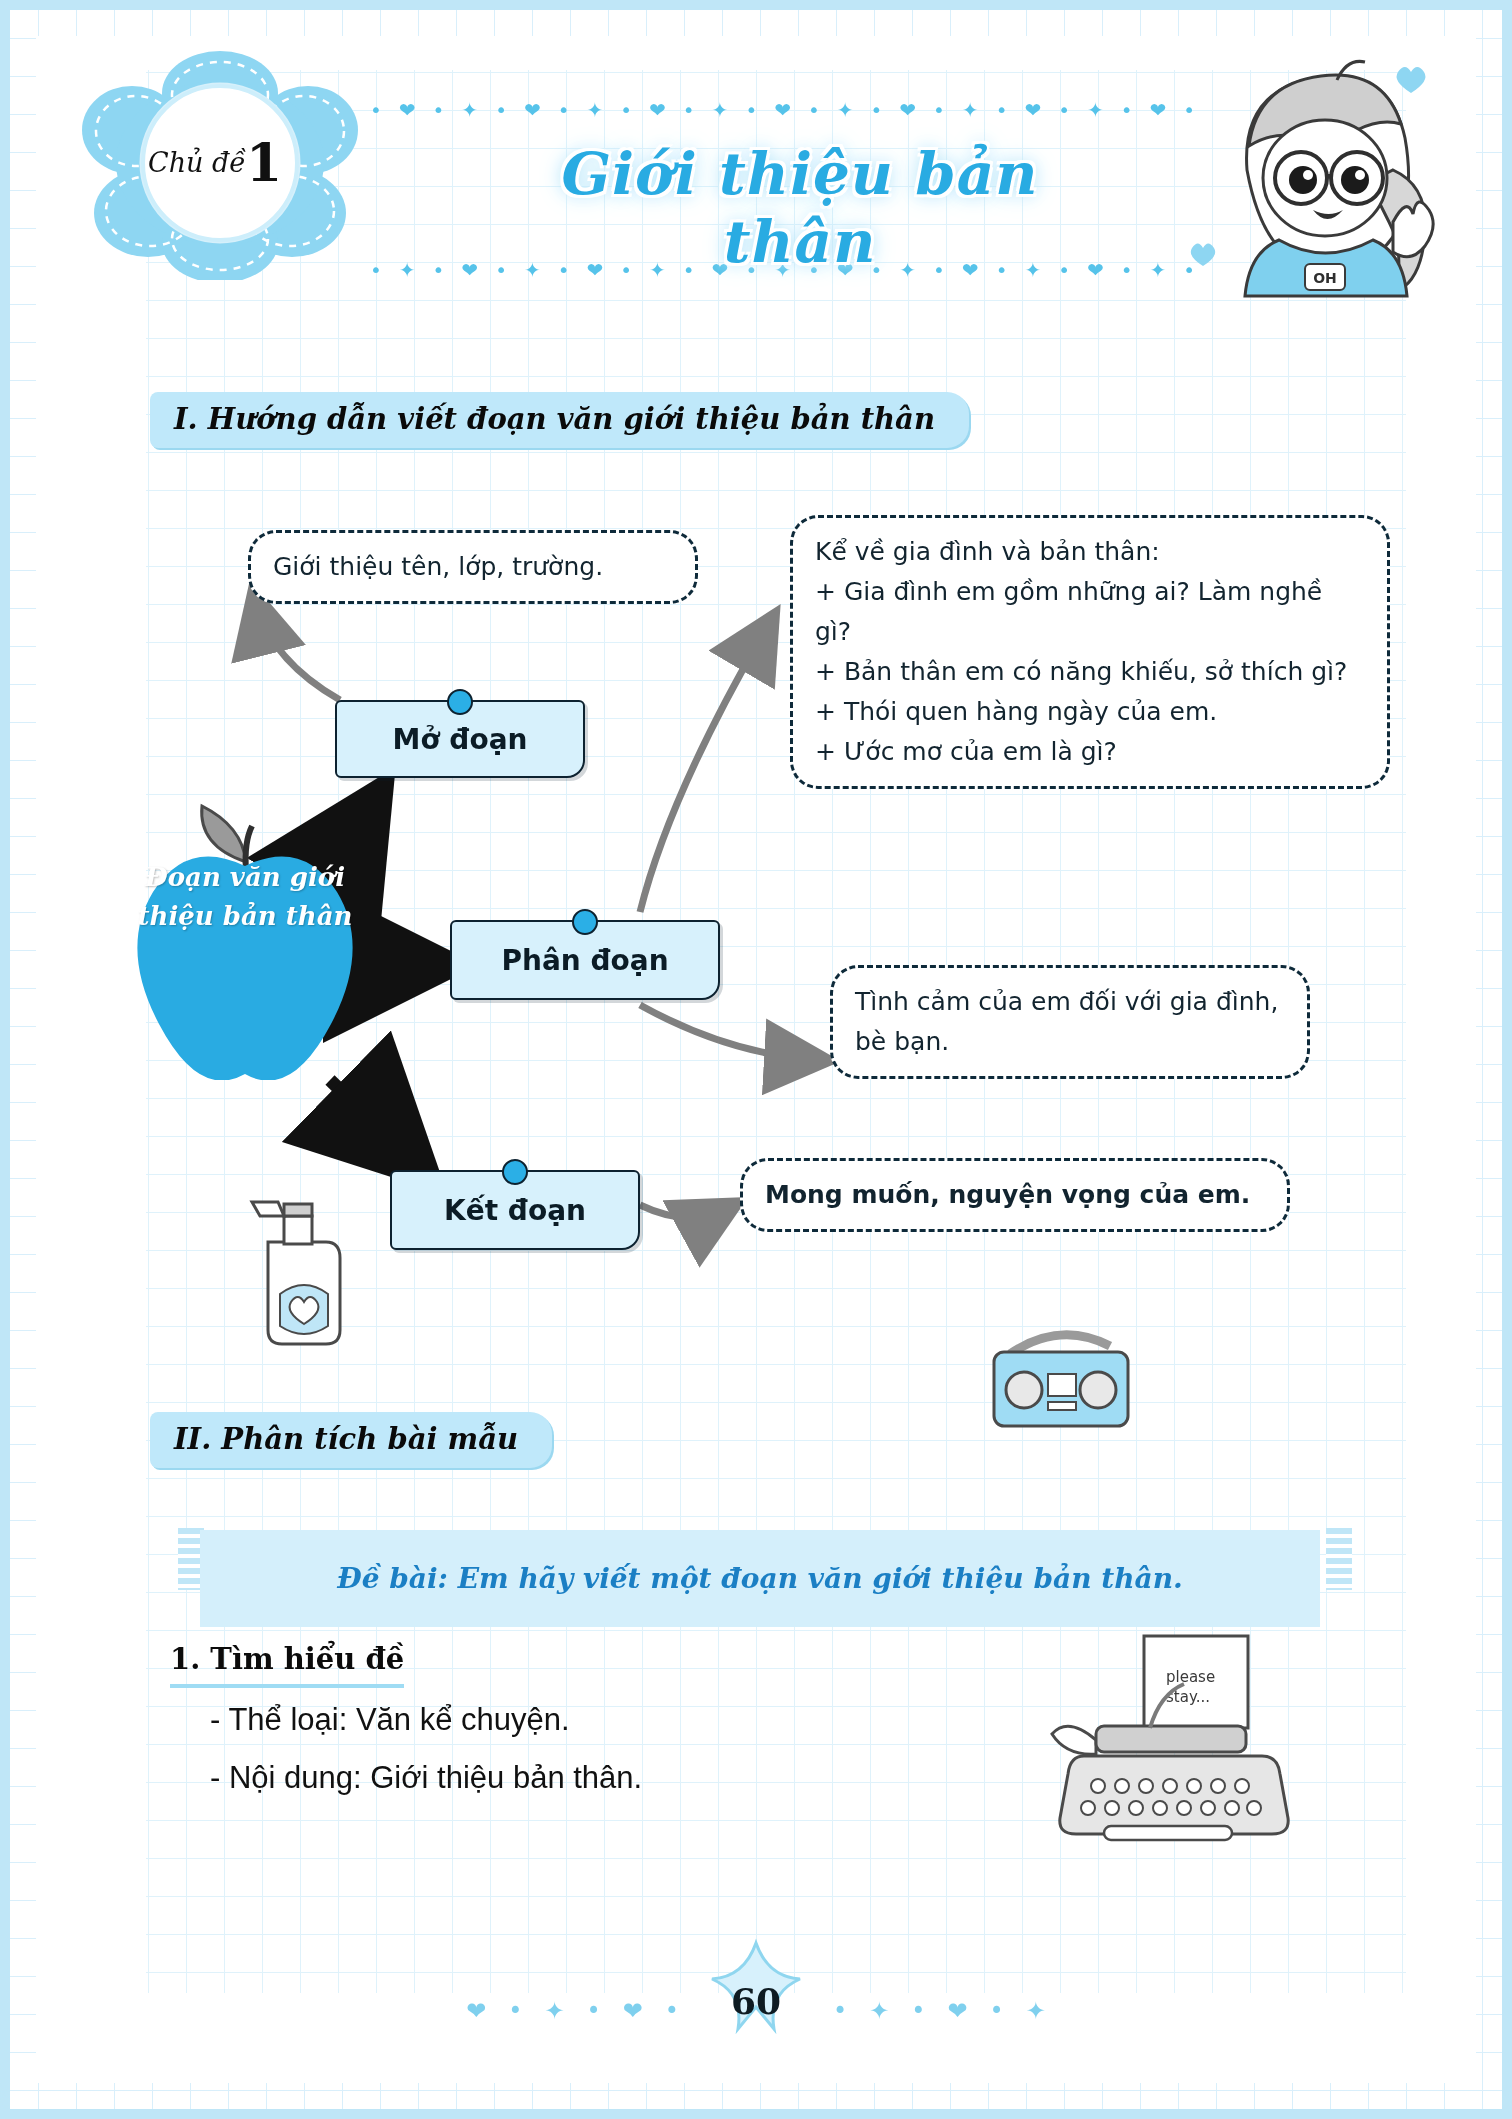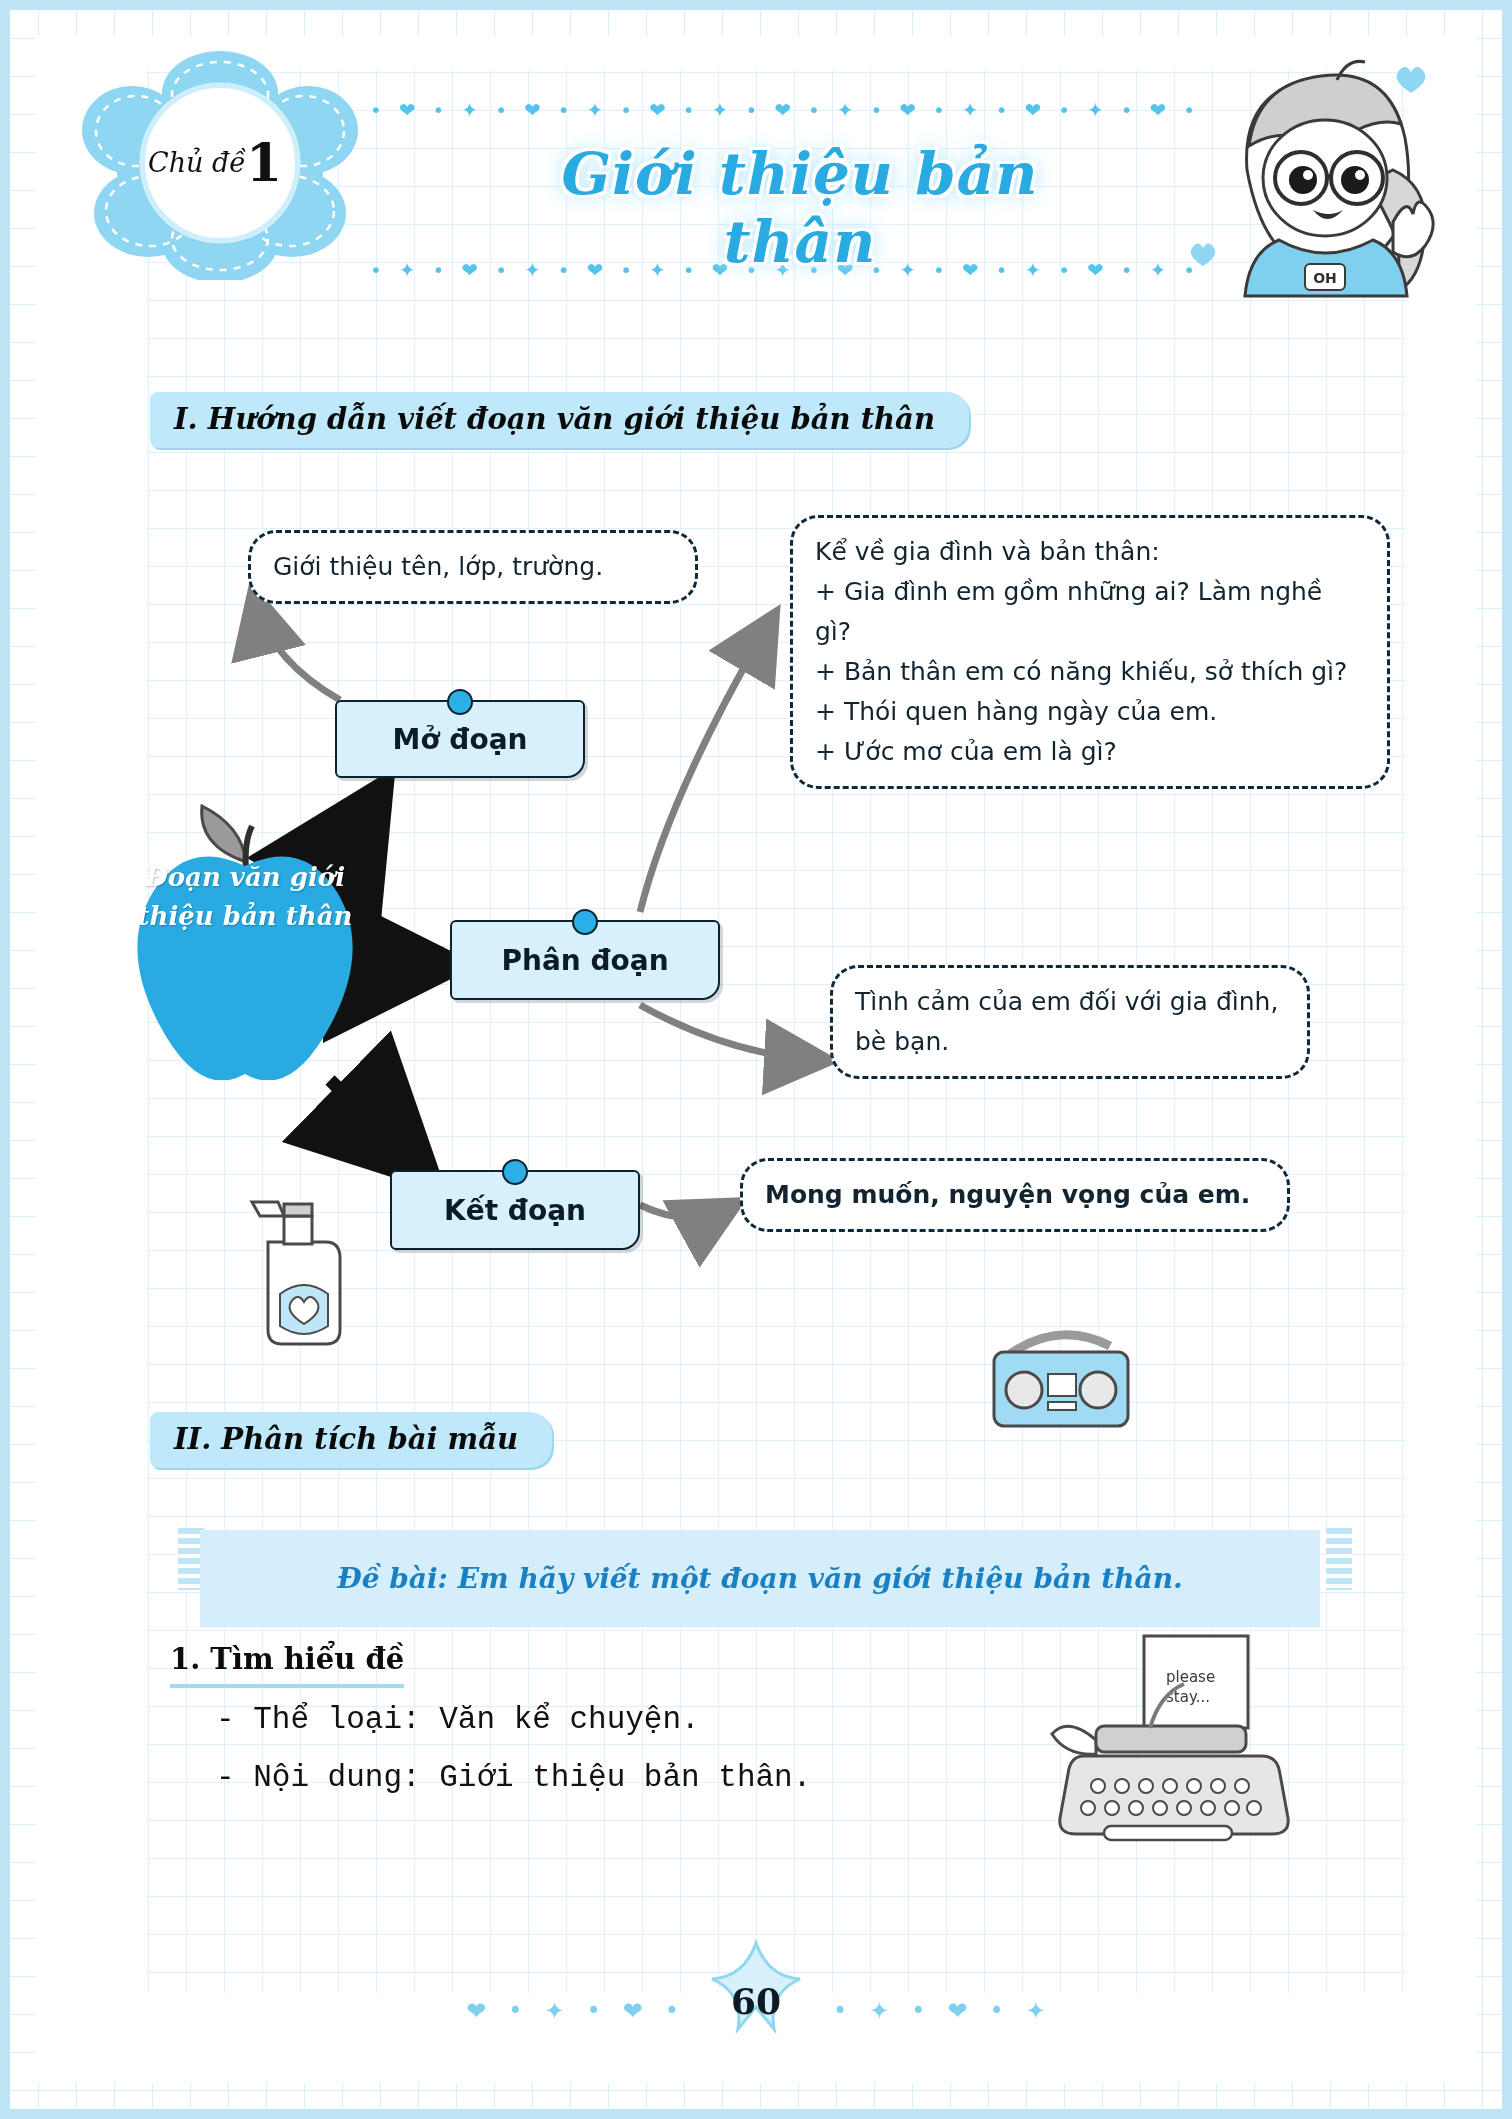--- a/index.html
+++ b/index.html
@@ -167,22 +167,22 @@
 
   
   #subhead {
     position:absolute; left:170px; top:1642px;
     font-family:"DejaVu Serif", serif;
     font-weight:bold; font-size:29px; color:#0b0b0b;
     border-bottom:4px solid #9fdcf4;
     padding-bottom:8px;
   }
   .bullet-line {
-    position:absolute; left:216px;
-    font-size:31px; color:#111; font-family:Liberation Mono, monospace;
+    position:absolute; left:210px;
+    font-size:31px; color:#111; font-family:Liberation Sans, sans-serif;
   }
   #bl1 { top:1702px; }
   #bl2 { top:1760px; }
 
   
   .sticker { position:absolute; }
   #sticker-spray { left:240px; top:1170px; width:130px; height:180px; }
   #sticker-radio { left:980px; top:1318px; width:160px; height:130px; }
   #sticker-typewriter { left:1040px; top:1630px; width:250px; height:230px; }
 

